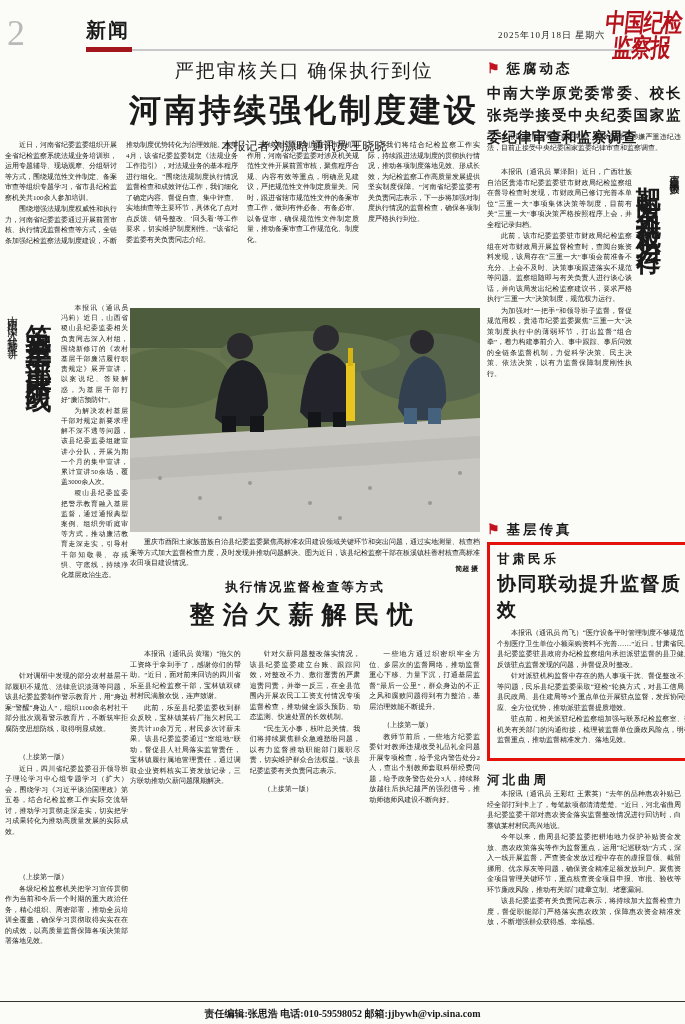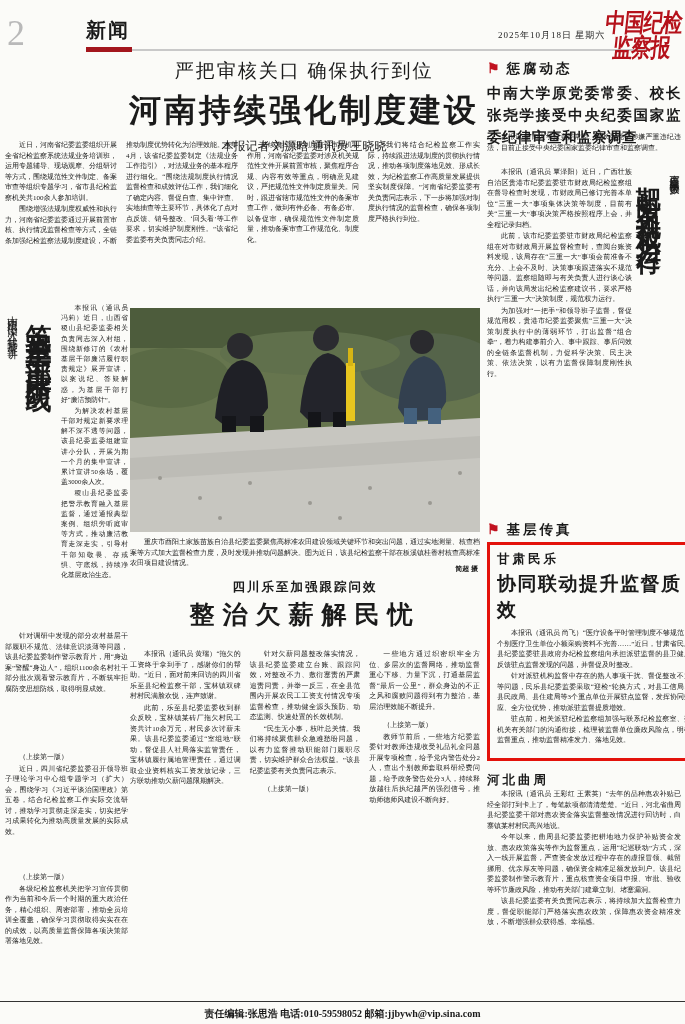--- a/index.html
+++ b/index.html
@@ -88,21 +88,21 @@
 
   <div class="shanxi">
     <div class="vert shanxi-kicker">山西稷山深入一线开展宣讲</div>
     <div class="vert shanxi-headline">筑牢基层干部廉洁防线</div>
     <div class="shanxi-body">
       <p>本报讯（通讯员 冯莉）近日，山西省稷山县纪委监委相关负责同志深入村组，围绕新修订的《农村基层干部廉洁履行职责规定》展开宣讲，以案说纪、答疑解惑，为基层干部打好“廉洁预防针”。</p>
       <p>为解决农村基层干部对规定新要求理解不深不透等问题，该县纪委监委组建宣讲小分队，开展为期一个月的集中宣讲，累计宣讲50余场，覆盖3000余人次。</p>
       <p>稷山县纪委监委把警示教育融入基层监督，通过通报典型案例、组织旁听庭审等方式，推动廉洁教育走深走实，引导村干部知敬畏、存戒惧、守底线，持续净化基层政治生态。</p>
     </div>
   </div>
-  <div class="leftblock tiny" style="top:631px;height:78px;">
+  <div class="leftblock tiny" style="top:671px;height:78px;">
     <p>针对调研中发现的部分农村基层干部履职不规范、法律意识淡薄等问题，该县纪委监委制作警示教育片，用“身边案”警醒“身边人”，组织1100余名村社干部分批次观看警示教育片，不断筑牢拒腐防变思想防线，取得明显成效。</p>
   </div>
   <div class="leftblock tiny" style="top:752px;height:110px;">
     <p class="contlabel">（上接第一版）</p>
     <p>近日，四川省纪委监委召开领导班子理论学习中心组专题学习（扩大）会，围绕学习《习近平谈治国理政》第五卷，结合纪检监察工作实际交流研讨，推动学习贯彻走深走实，切实把学习成果转化为推动高质量发展的实际成效。</p>
   </div>
   <div class="leftblock tiny" style="top:872px;height:125px;">
     <p class="contlabel">（上接第一版）</p>
     <p>各级纪检监察机关把学习宣传贯彻作为当前和今后一个时期的重大政治任务，精心组织、周密部署，推动全员培训全覆盖，确保学习贯彻取得实实在在的成效，以高质量监督保障各项决策部署落地见效。</p>
   </div>
@@ -149,21 +149,21 @@
         <rect x="298" y="100" width="13" height="16" fill="#44617e"></rect>
       </g>
     </svg>
   </div>
   <div class="caption tiny">
     <p style="text-indent:2em;">重庆市酉阳土家族苗族自治县纪委监委聚焦高标准农田建设领域关键环节和突出问题，通过实地测量、核查档案等方式加大监督检查力度，及时发现并推动问题解决。图为近日，该县纪检监察干部在板溪镇桂香村核查高标准农田项目建设情况。</p>
     <span class="credit">简超 摄</span>
   </div>
 
   <div class="sichuan-head">
-    <div class="sichuan-kicker">四川乐至加强跟踪问效</div>
+    <div class="sichuan-kicker">执行情况监督检查等方式</div>
     <div class="sichuan-headline">整治欠薪解民忧</div>
   </div>
   <div class="sichuan-body tiny">
     <p>本报讯（通讯员 黄瑞）“拖欠的工资终于拿到手了，感谢你们的帮助。”近日，面对前来回访的四川省乐至县纪检监察干部，宝林镇双碑村村民满脸欢悦，连声致谢。</p>
     <p>此前，乐至县纪委监委收到群众反映，宝林镇某砖厂拖欠村民工资共计10余万元，村民多次讨薪未果。该县纪委监委通过“室组地”联动，督促县人社局落实监管责任，宝林镇履行属地管理责任，通过调取企业资料核实工资发放记录，三方联动推动欠薪问题限期解决。</p>
     <p>针对欠薪问题整改落实情况，该县纪委监委建立台账、跟踪问效，对整改不力、敷衍塞责的严肃追责问责，并举一反三，在全县范围内开展农民工工资支付情况专项监督检查，推动健全源头预防、动态监测、快速处置的长效机制。</p>
     <p>“民生无小事，枝叶总关情。我们将持续聚焦群众急难愁盼问题，以有力监督推动职能部门履职尽责，切实维护群众合法权益。”该县纪委监委有关负责同志表示。</p>
     <p class="contlabel" style="margin-top:8px;">（上接第一版）</p>
     <p>一些地方通过织密织牢全方位、多层次的监督网络，推动监督重心下移、力量下沉，打通基层监督“最后一公里”，群众身边的不正之风和腐败问题得到有力整治，基层治理效能不断提升。</p>
     <p class="contlabel" style="margin-top:8px;">（上接第一版）</p>
@@ -203,21 +203,21 @@
       <p>本报讯（通讯员 尚飞）“医疗设备平时管理制度不够规范，个别医疗卫生单位小额采购资料不完善……”近日，甘肃省民乐县纪委监委驻县政府办纪检监察组向承担派驻监督的县卫健局反馈驻点监督发现的问题，并督促及时整改。</p>
       <p>针对派驻机构监督中存在的熟人事项干扰、督促整改不力等问题，民乐县纪委监委采取“迎检”轮换方式，对县工信局、县民政局、县住建局等3个重点单位开展驻点监督，发挥协同效应、全方位优势，推动派驻监督提质增效。</p>
       <p>驻点前，相关派驻纪检监察组加强与联系纪检监察室、委机关有关部门的沟通衔接，梳理被监督单位廉政风险点，明确监督重点，推动监督精准发力、落地见效。</p>
     </div>
   </div>
 
   <div class="rcol" style="top:772px;height:225px;overflow:hidden;">
     <div class="loc-kicker">河北曲周</div>
     <div class="tiny">
       <p>本报讯（通讯员 王彩红 王素英）“去年的品种惠农补贴已经全部打到卡上了，每笔款项都清清楚楚。”近日，河北省曲周县纪委监委干部对惠农资金落实监督整改情况进行回访时，白寨镇某村村民高兴地说。</p>
-      <p>今年以来，曲周县纪委监委把耕地地力保护补贴资金发放、惠农政策落实等作为监督重点，运用“纪巡联动”方式，深入一线开展监督，严查资金发放过程中存在的虚报冒领、截留挪用、优亲厚友等问题，确保资金精准足额发放到户。该县纪委监委制作警示教育片，重点核查资金项目申报、审批、验收等环节廉政风险，推动有关部门建章立制、堵塞漏洞。</p>
+      <p>今年以来，曲周县纪委监委把耕地地力保护补贴资金发放、惠农政策落实等作为监督重点，运用“纪巡联动”方式，深入一线开展监督，严查资金发放过程中存在的虚报冒领、截留挪用、优亲厚友等问题，确保资金精准足额发放到户。聚焦资金项目管理关键环节，重点核查资金项目申报、审批、验收等环节廉政风险，推动有关部门建章立制、堵塞漏洞。</p>
       <p>该县纪委监委有关负责同志表示，将持续加大监督检查力度，督促职能部门严格落实惠农政策，保障惠农资金精准发放，不断增强群众获得感、幸福感。</p>
     </div>
   </div>
 
   <div class="foot-rule"></div>
   <div class="footer">责任编辑:张思浩  电话:010-59598052  邮箱:jjbywh@vip.sina.com</div>
 
 </div>
 
 </body></html>

